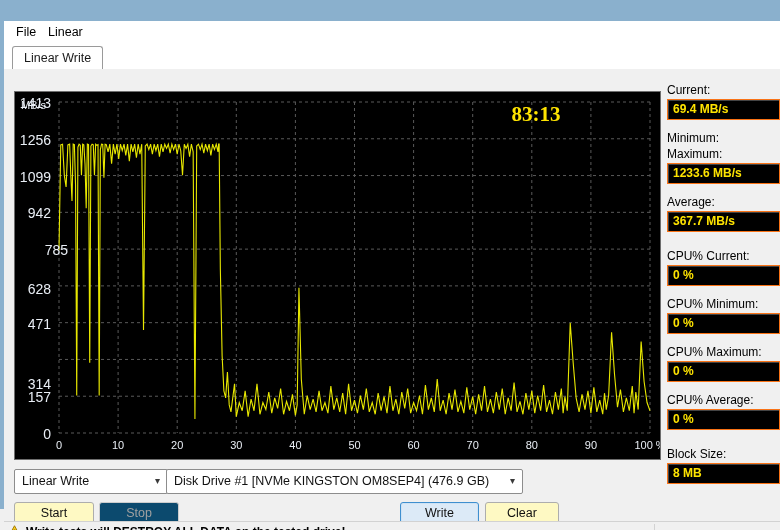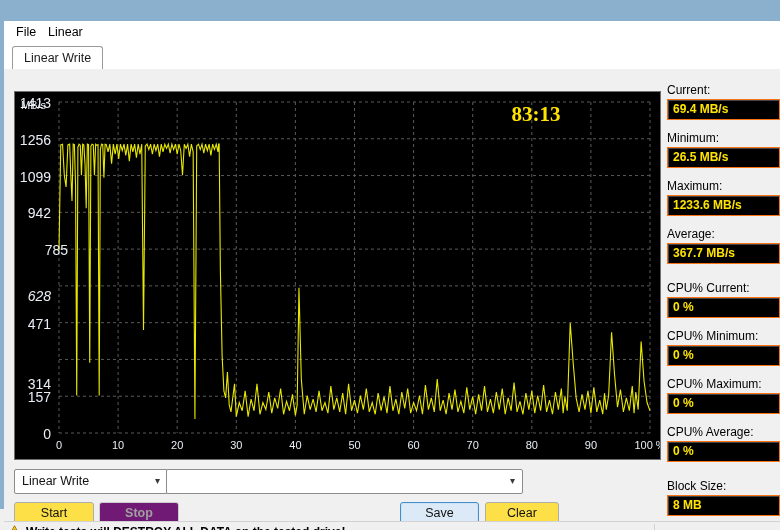--- a/index.html
+++ b/index.html
@@ -86,25 +86,25 @@
     position:absolute;height:23px;background:#fff;
     border:1px solid #8d8d8d;border-radius:2px;
     font-size:12.5px;line-height:22px;padding-left:7px;
     color:#111;white-space:nowrap;overflow:hidden;
   }
   .combo-arrow{
     position:absolute;right:7px;top:0;height:23px;line-height:22px;
     font-size:10px;color:#3a3a3a;
   }
   .btn{
-    position:absolute;height:23px;background:#fde047;
+    position:absolute;height:23px;background:#fef9c3;
     border:1px solid #adadad;border-radius:3px;
     font-size:12.5px;line-height:21px;text-align:center;color:#111;
   }
-  .btn.disabled{color:#a0a0a0;background:#701a75;border-color:#cdcdcd;font-weight:bold;}
+  .btn.disabled{color:#a0a0a0;background:#0c4a6e;border-color:#cdcdcd;}
   .btn.default{background:#dceaf7;border:1px solid #3f8fcf;box-shadow:0 0 0 1px #cfe3f5 inset;}
 
   
   #warnbar{
     position:absolute;left:0;top:452px;width:776px;height:22px;
     background:#f0f0f0;border-top:1px solid #d2d2d2;
   }
   #warn-text{
     position:absolute;left:22px;top:3px;font-size:12px;font-weight:bold;color:#000;
     white-space:nowrap;
@@ -156,21 +156,21 @@
                 <line x1="575.9" y1="10" x2="575.9" y2="341" stroke="#5a5a5a" stroke-width="1" stroke-dasharray="3,3"></line>
                 <line x1="635" y1="10" x2="635" y2="341" stroke="#5a5a5a" stroke-width="1" stroke-dasharray="3,3"></line>
               </g>
             <polyline id="trace" fill="none" stroke="#e8e800" stroke-width="1.1" points="44.00,158.28 45.77,52.87 47.55,52.17 49.32,83.32 51.09,95.03 52.87,52.87 54.64,52.17 55.82,83.32 57.00,109.09 58.18,52.17 59.37,52.63 60.55,92.69 61.73,303.52 62.91,55.21 64.09,52.17 65.28,53.34 66.46,83.32 67.64,52.17 68.82,52.87 70.00,71.61 71.19,116.12 72.37,52.17 73.55,52.63 74.73,270.72 75.91,54.04 77.10,52.17 78.28,52.87 79.46,83.32 80.64,52.17 81.82,53.34 83.01,52.63 84.19,303.52 85.37,57.55 86.55,52.17 87.73,52.40 88.92,85.66 90.10,52.17 91.28,52.63 93.05,59.90 94.83,52.17 96.60,71.61 98.37,52.17 100.15,62.24 101.92,52.17 103.69,66.92 105.46,52.17 107.24,58.72 109.01,52.17 110.78,63.41 112.56,52.17 114.33,69.27 116.10,52.17 117.88,59.90 119.65,52.17 121.42,65.75 123.19,52.17 124.97,62.24 126.74,52.17 128.51,237.93 130.29,54.04 132.06,52.17 133.83,57.55 135.61,52.17 137.38,62.24 139.15,52.17 140.92,58.72 142.70,52.17 144.47,64.58 146.24,52.17 148.02,59.90 149.79,52.17 151.56,56.38 153.33,52.17 155.11,61.07 156.88,52.17 158.65,57.55 160.43,52.17 162.20,62.24 163.97,52.17 165.75,58.72 167.52,83.32 169.29,52.17 171.06,56.38 172.84,52.17 174.61,64.58 176.38,52.17 178.16,59.90 179.93,326.94 181.70,54.04 183.48,52.17 185.25,57.55 187.02,52.17 188.79,61.07 190.57,52.17 192.34,58.72 194.11,52.17 195.89,63.41 197.66,52.17 199.43,57.55 201.21,52.17 202.98,59.90 203.57,52.17 204.16,52.17 205.34,177.02 207.12,263.70 208.89,298.83 210.66,305.86 212.43,280.09 214.21,312.89 215.98,319.92 217.75,305.86 219.53,291.81 221.30,324.60 224.25,310.55 227.21,318.75 230.16,298.83 233.12,324.60 236.08,307.03 239.03,318.75 241.99,291.81 244.94,322.26 247.89,310.55 250.85,317.57 253.80,300.01 256.76,321.09 259.72,305.86 262.67,316.40 265.63,296.49 268.58,322.26 271.53,309.38 274.49,318.75 277.45,302.35 280.40,323.43 282.17,312.89 283.95,195.76 286.31,287.12 289.26,322.26 292.22,303.52 295.17,317.57 298.13,307.03 301.08,319.92 304.04,298.83 307.00,318.75 309.95,310.55 312.91,321.09 315.86,294.15 318.81,317.57 321.77,305.86 324.72,319.92 327.68,301.18 330.63,322.26 333.59,291.81 336.55,318.75 339.50,308.20 342.45,321.09 345.41,303.52 348.37,317.57 351.32,296.49 354.28,319.92 357.23,310.55 360.19,322.26 363.14,301.18 366.10,318.75 369.05,304.69 372.01,321.09 374.96,294.15 377.91,318.75 380.87,307.03 383.82,322.26 386.78,300.01 389.73,316.40 392.69,296.49 395.64,321.09 398.60,310.55 401.56,318.75 404.51,303.52 407.46,322.26 410.42,292.98 413.38,317.57 416.33,305.86 419.29,319.92 422.24,287.12 425.19,318.75 428.15,308.20 431.11,322.26 434.06,301.18 437.02,317.57 439.97,297.66 442.93,319.92 445.88,309.38 448.84,321.09 451.79,295.32 454.74,317.57 457.70,304.69 460.65,322.26 463.61,302.35 466.56,318.75 469.52,294.15 472.47,319.92 475.43,307.03 478.38,321.09 481.34,300.01 484.30,317.57 487.25,296.49 490.20,322.26 493.16,305.86 496.12,318.75 499.07,290.64 502.03,319.92 504.98,309.38 507.94,322.26 510.89,301.18 513.85,317.57 516.80,298.83 519.76,321.09 522.71,303.52 525.66,318.75 528.62,292.98 531.58,319.92 534.53,308.20 537.48,322.26 540.44,300.01 543.39,317.57 546.35,296.49 548.12,321.09 549.90,304.69 552.26,318.75 555.21,230.90 558.17,270.72 561.13,305.86 564.08,319.92 567.03,302.35 569.99,317.57 572.95,298.83 575.90,321.09 578.86,295.32 581.81,319.92 584.76,308.20 587.72,322.26 589.49,301.18 591.27,317.57 593.63,303.52 596.59,240.27 599.54,282.44 602.50,315.23 605.45,297.66 608.40,319.92 611.36,305.86 614.31,318.75 617.27,294.15 619.04,321.09 620.82,300.01 623.18,317.57 626.13,249.64 629.09,289.46 632.04,310.55 635.00,318.75"></polyline>
           </svg>
           <div id="axis-labels">
               <div class="y-label" style="left: 2px; top: 334px;">0</div>
               <div class="y-label" style="left: 2px; top: 297.222px;">157</div>
               <div class="y-label" style="left: 2px; top: 260.444px; margin-top: 24px;">314</div>
               <div class="y-label" style="left: 2px; top: 223.667px;">471</div>
-              <div class="y-label" style="left: 2px; top: 196px; font-style: italic;">628</div>
+              <div class="y-label" style="left: 2px; top: 189px;">628</div>
               <div class="y-label" style="left: 19px; top: 150.111px;">785</div>
               <div class="y-label" style="left: 2px; top: 113.333px;">942</div>
               <div class="y-label" style="left: 2px; top: 76.5556px;">1099</div>
               <div class="y-label" style="left: 2px; top: 39.7778px;">1256</div>
               <div class="y-label" style="left: 2px; top: 3px;">1413</div>
               <div class="x-label" style="width: 46px; left: 21px; top: 347px;">0</div>
               <div class="x-label" style="width: 46px; left: 80.1px; top: 347px;">10</div>
               <div class="x-label" style="width: 46px; left: 139.2px; top: 347px;">20</div>
               <div class="x-label" style="width: 46px; left: 198.3px; top: 347px;">30</div>
               <div class="x-label" style="width: 46px; left: 257.4px; top: 347px;">40</div>
@@ -183,21 +183,20 @@
             </div>
           <div id="unit-label">MB/s</div>
           <div id="timer">83:13</div>
         </div>
       </div>
 
       <div id="stats">
           <div class="stat-label">Current:</div>
           <div class="stat-box">69.4 MB/s</div>
           <div class="stat-label">Minimum:</div>
-          <div class="stat-box">26.5 MB/s</div>
           <div class="stat-label">Maximum:</div>
           <div class="stat-box">1233.6 MB/s</div>
           <div class="stat-label">Average:</div>
           <div class="stat-box">367.7 MB/s</div>
           <div class="stat-group-gap"></div>
           <div class="stat-label">CPU% Current:</div>
           <div class="stat-box">0 %</div>
           <div class="stat-label">CPU% Minimum:</div>
           <div class="stat-box">0 %</div>
           <div class="stat-label">CPU% Maximum:</div>
@@ -210,26 +209,27 @@
         </div>
 
       <div id="controls">
 
         <div class="combo" style="left:0px;top:0px;width:145px;">
           <span>Linear Write</span>
           <span class="combo-arrow">▾</span>
         </div>
 
         <div class="combo" style="left:152px;top:0px;width:348px;">
+          <span>Disk Drive #1  [NVMe   KINGSTON OM8SEP4]  (476.9 GB)</span>
           <span class="combo-arrow">▾</span>
         </div>
 
         <div class="btn" style="left:0px;top:33px;width:78px;">Start</div>
         <div class="btn disabled" style="left:85px;top:33px;width:78px;">Stop</div>
-        <div class="btn default" style="left:386px;top:33px;width:77px;">Save</div>
+        <div class="btn default" style="left:386px;top:33px;width:77px;">Write</div>
         <div class="btn" style="left:471px;top:33px;width:72px;">Clear</div>
       </div>
 
       <div id="warnbar">
         <svg id="warn-icon" viewBox="0 0 16 15">
           <polygon points="8,0.8 15.2,14 0.8,14" fill="#ffd21e" stroke="#9c7400" stroke-width="1" stroke-linejoin="round"></polygon>
           <rect x="7.1" y="5" width="1.8" height="5" fill="#3a2c00"></rect>
           <rect x="7.1" y="11" width="1.8" height="1.8" fill="#3a2c00"></rect>
         </svg>
         <div id="warn-text">Write tests will DESTROY ALL DATA on the tested drive!</div>

